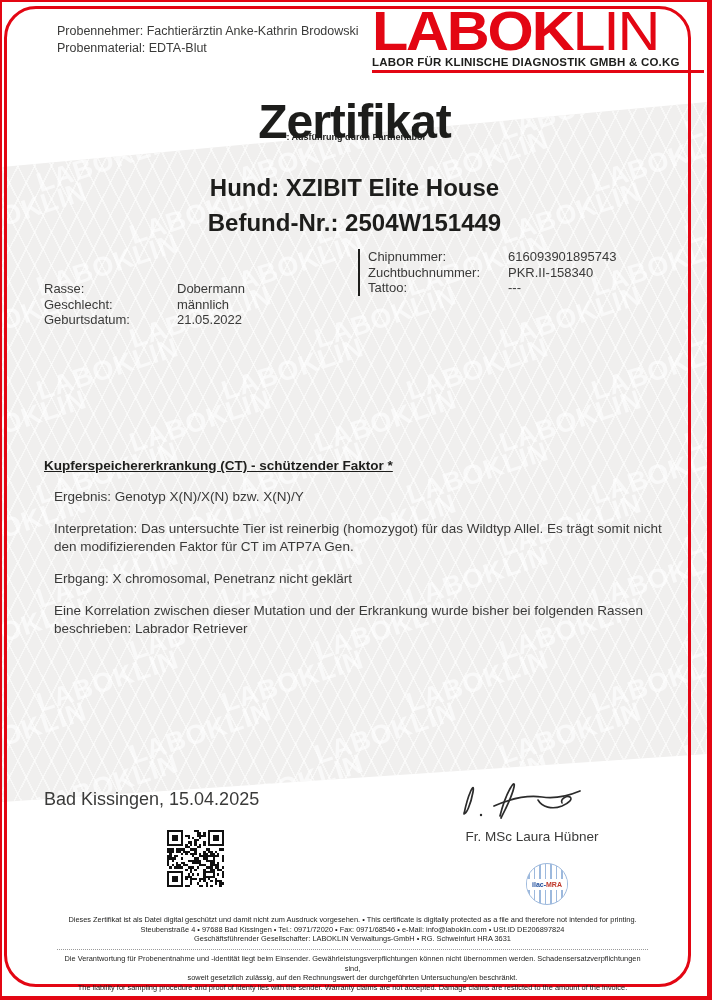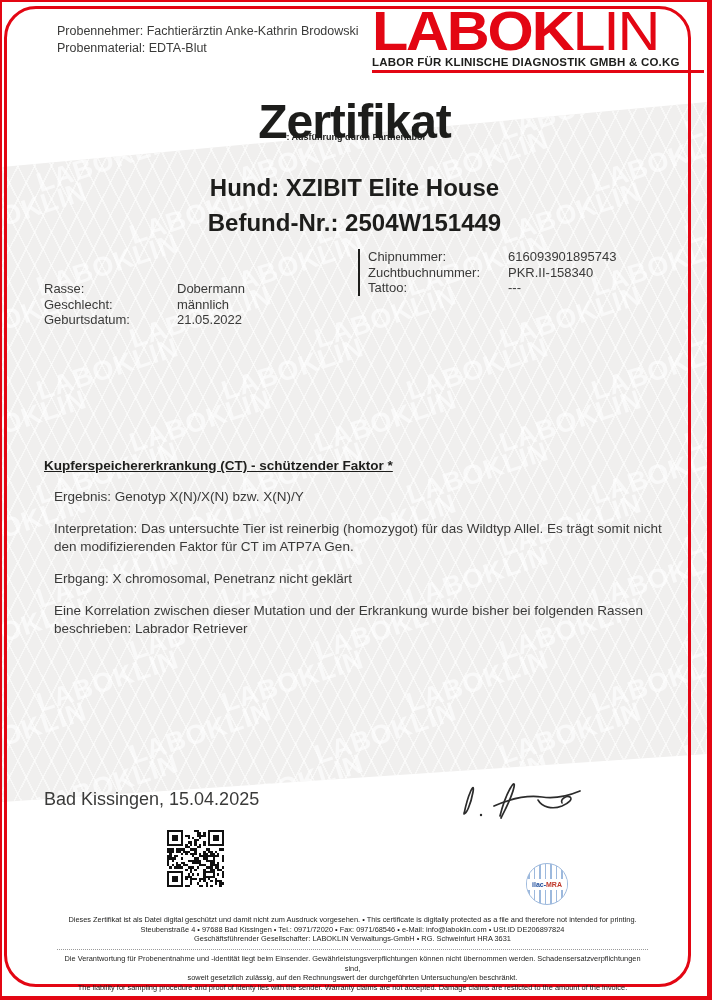--- a/index.html
+++ b/index.html
@@ -235,20 +235,21 @@
 
     <div class="place-date">Bad Kissingen, 15.04.2025</div>
 
     <svg class="signature" width="135" height="52" viewBox="0 0 135 52" fill="none">
       <path d="M10,42 C14,22 21,8 19,20 C17,31 12,44 10,41" stroke="#2b2b2b" stroke-width="1.7" stroke-linecap="round" fill="none"></path>
       <circle cx="27" cy="43" r="1.2" fill="#2b2b2b"></circle>
       <path d="M46,44 C52,20 62,5 60,15 C58,25 50,40 47,46" stroke="#2b2b2b" stroke-width="1.7" stroke-linecap="round" fill="none"></path>
       <path d="M40,34 C58,26 74,23 88,25 C102,27 114,24 126,19" stroke="#2b2b2b" stroke-width="1.7" stroke-linecap="round" fill="none"></path>
       <path d="M84,28 C88,35 98,38 108,34 C115,31 119,27 116,25 C113,23 106,27 108,31" stroke="#2b2b2b" stroke-width="1.6" stroke-linecap="round" fill="none"></path>
     </svg>
+    <div class="signer">Fr. MSc Laura Hübner</div>
 
     <svg class="qr" id="qr" viewBox="0 0 25 25" shape-rendering="crispEdges">
         <rect x="0" y="0" width="25" height="25" fill="#fff"></rect>
         <rect x="12" y="0" width="1" height="1" fill="#111"></rect>
         <rect x="13" y="0" width="1" height="1" fill="#111"></rect>
         <rect x="13" y="1" width="1" height="1" fill="#111"></rect>
         <rect x="14" y="1" width="1" height="1" fill="#111"></rect>
         <rect x="16" y="1" width="1" height="1" fill="#111"></rect>
         <rect x="8" y="2" width="1" height="1" fill="#111"></rect>
         <rect x="9" y="2" width="1" height="1" fill="#111"></rect>

